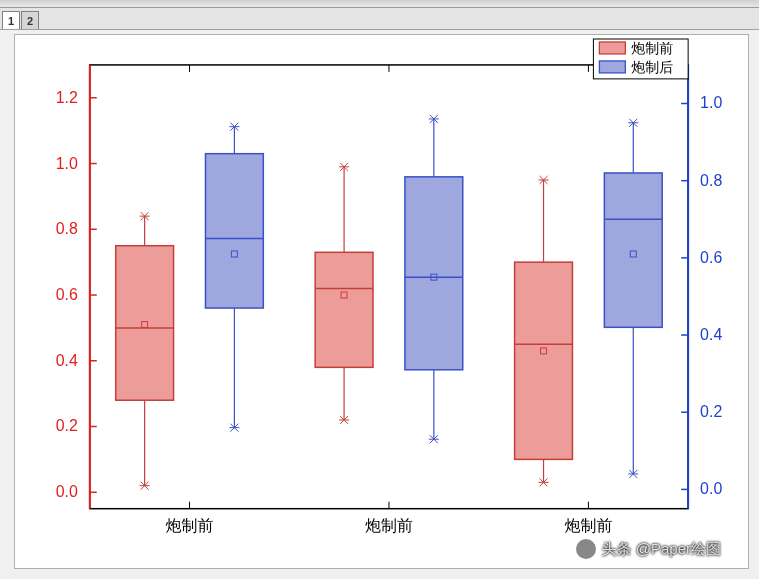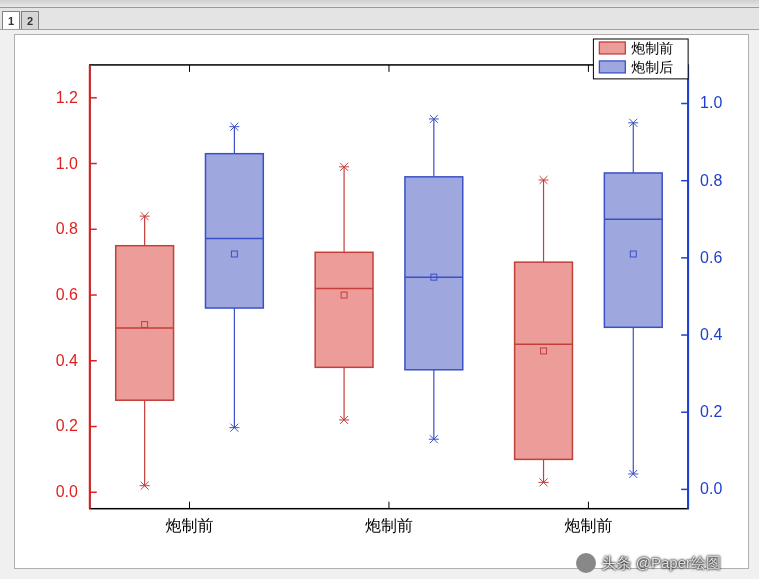--- a/index.html
+++ b/index.html
@@ -46,21 +46,21 @@
     background: #fff;
     border: 1px solid #b0b0b0;
   }
   .chart-area {
     position: absolute;
     left: 0; right: 0; top: 0; bottom: 0;
   }
   .watermark {
     position: absolute;
     right: 38px;
-    bottom: 6px;
+    bottom: 20px;
     font-size: 15px;
     color: rgba(255,255,255,0.85);
     text-shadow: 0 0 3px #000, 0 0 2px #000;
     font-family: "Microsoft YaHei", sans-serif;
     display: flex;
     align-items: center;
     gap: 6px;
   }
   .wm-avatar {
     width: 20px; height: 20px; border-radius: 50%;

